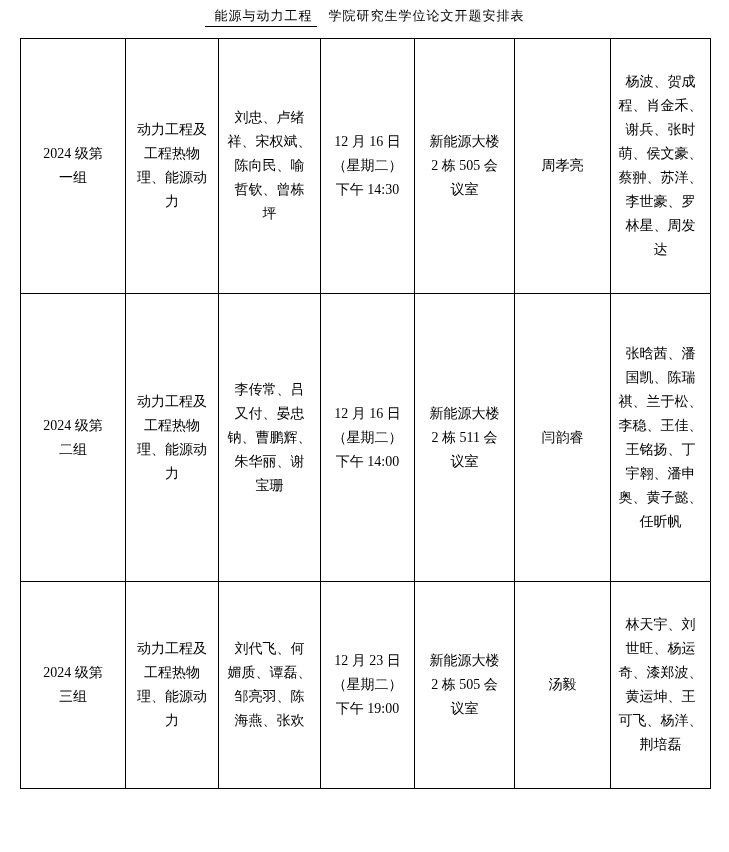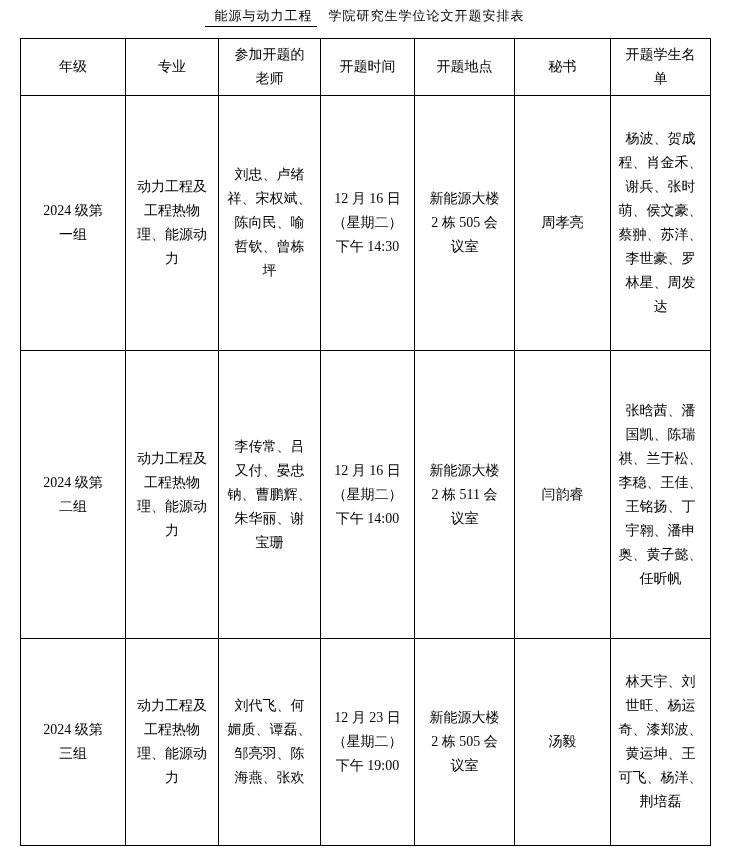--- a/index.html
+++ b/index.html
@@ -65,31 +65,20 @@
     <colgroup>
       <col style="width:105px">
         <col style="width:93px">
         <col style="width:102px">
       <col style="width:94px">
         <col style="width:100px">
         <col style="width:96px">
       <col style="width:100px">
     </colgroup>
     <tbody>
-      <tr class="header-row">
-        <th>年级</th>
-        <th>专业</th>
-        <th>参加开题的
-老师</th>
-        <th>开题时间</th>
-        <th>开题地点</th>
-        <th>秘书</th>
-        <th>开题学生名
-单</th>
-      </tr>
 
       <tr class="row-1">
         <td>2024 级第
 一组</td>
         <td>动力工程及
 工程热物
 理、能源动
 力</td>
         <td>刘忠、卢绪
 祥、宋权斌、

